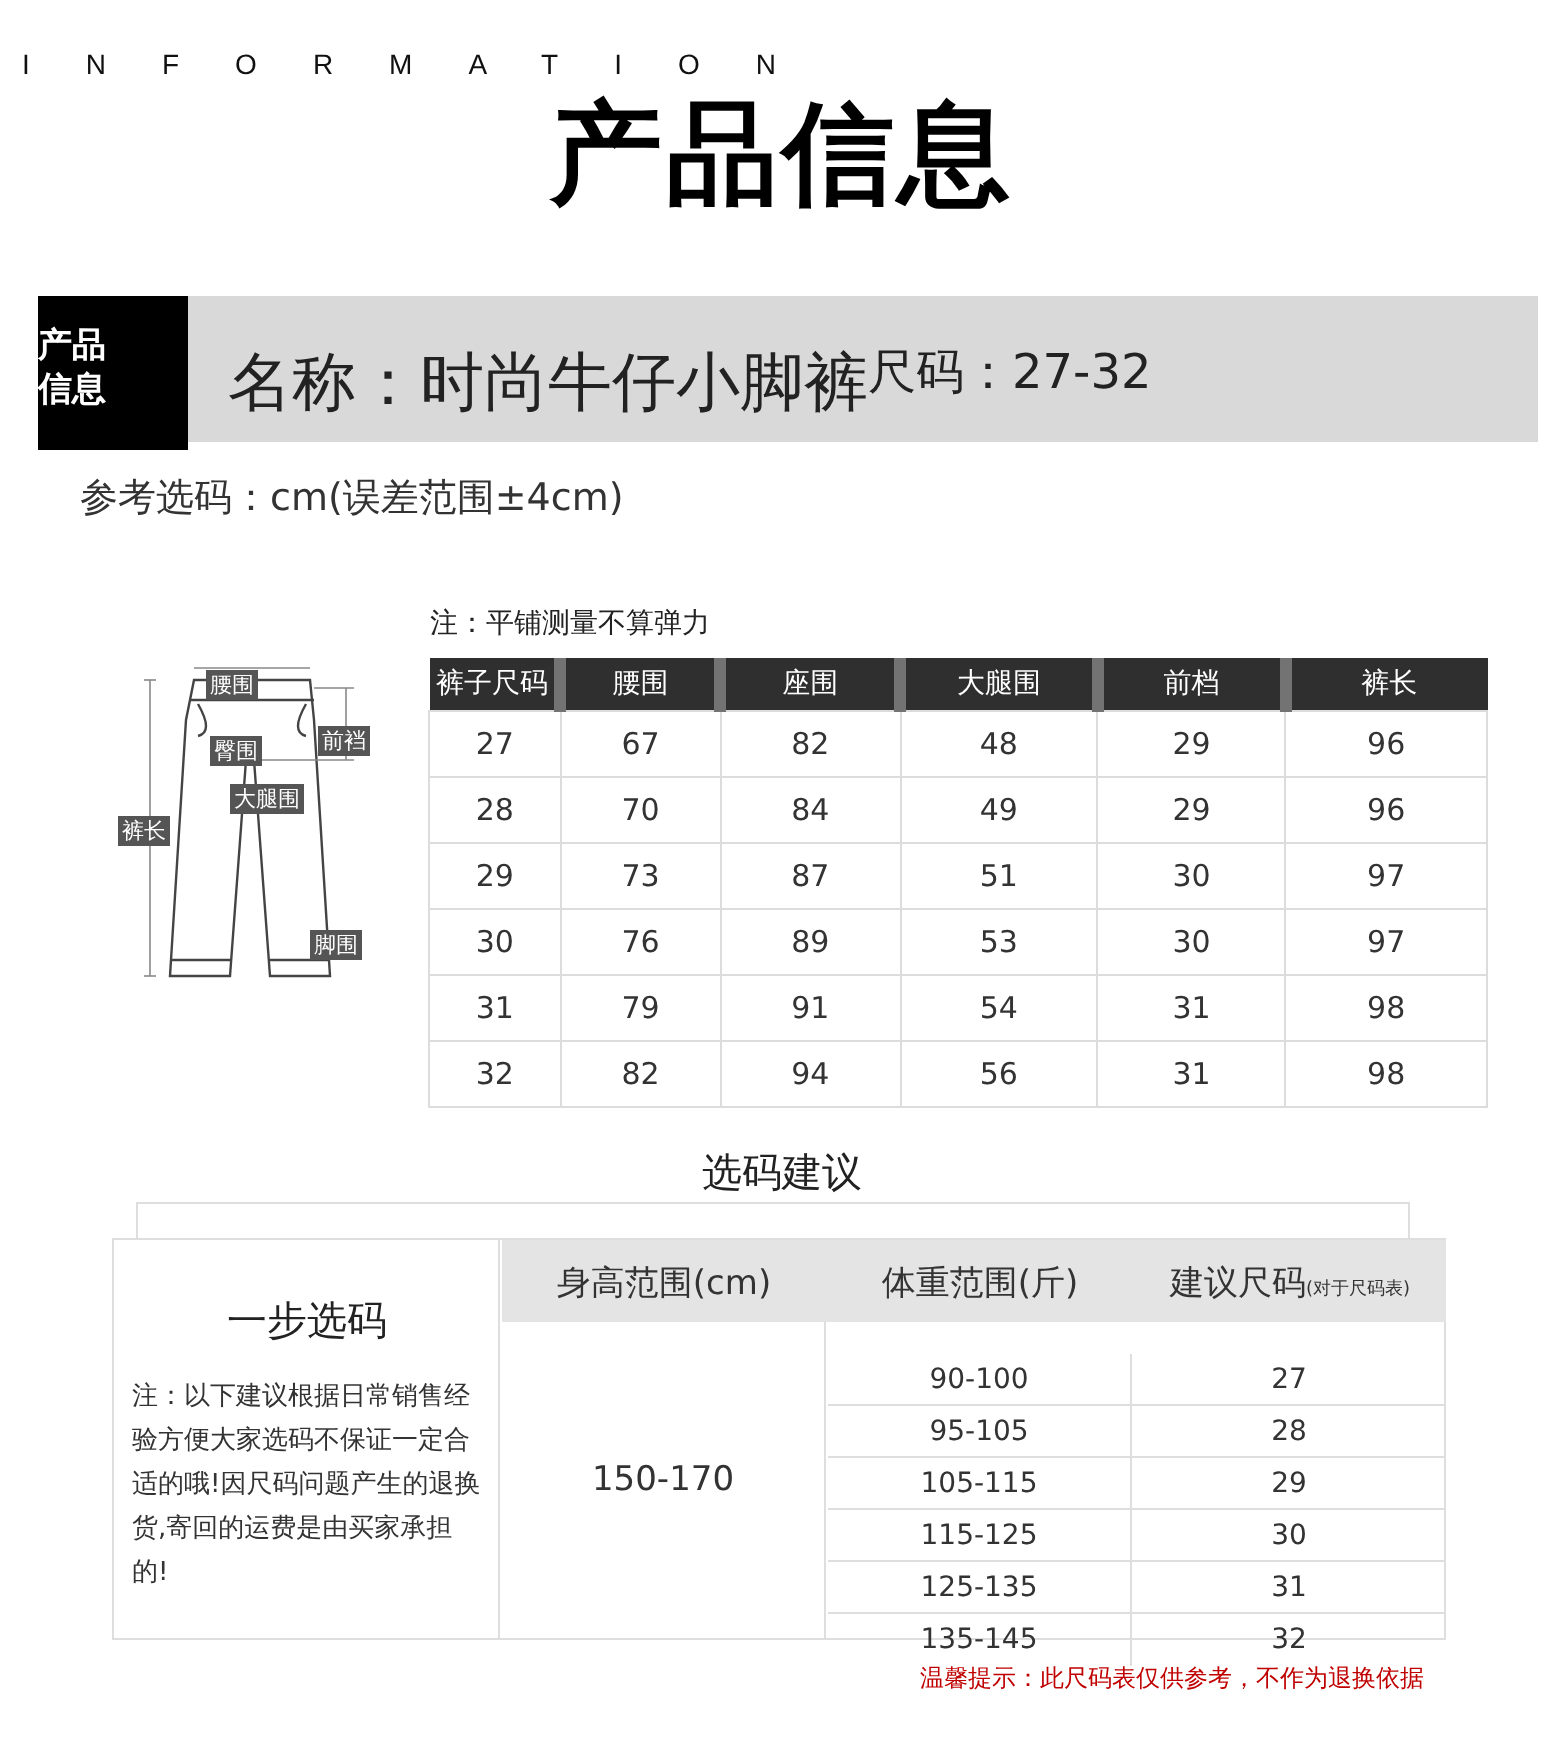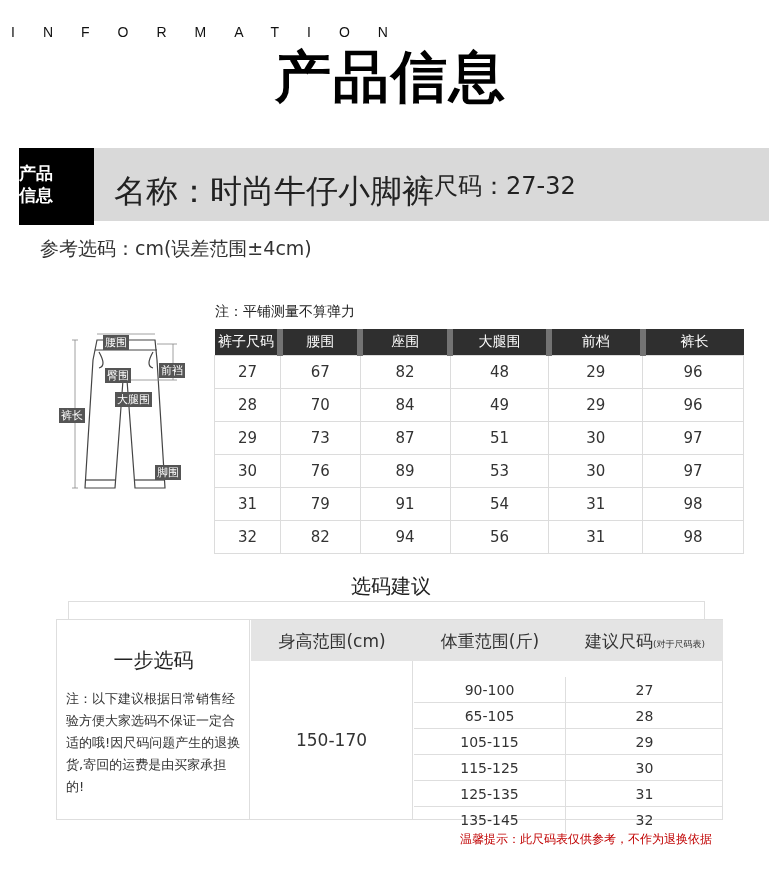--- a/index.html
+++ b/index.html
@@ -183,21 +183,21 @@
     <span style="left:163px;width:152px;">体重范围(斤)</span>
     <span style="left:316px;width:156px;"><b style="font-weight:normal">建议尺码</b><small>(对于尺码表)</small></span>
   </div>
   <div class="height-cell">150-170</div>
   <div class="weight-rows">
     <div class="weight-row">
         <div class="w">90-100</div>
         <div class="s">27</div>
       </div>
     <div class="weight-row">
-        <div class="w">65-105</div>
+        <div class="w">95-105</div>
         <div class="s">28</div>
       </div>
     <div class="weight-row">
         <div class="w">105-115</div>
         <div class="s">29</div>
       </div>
     <div class="weight-row">
         <div class="w">115-125</div>
         <div class="s">30</div>
       </div>

